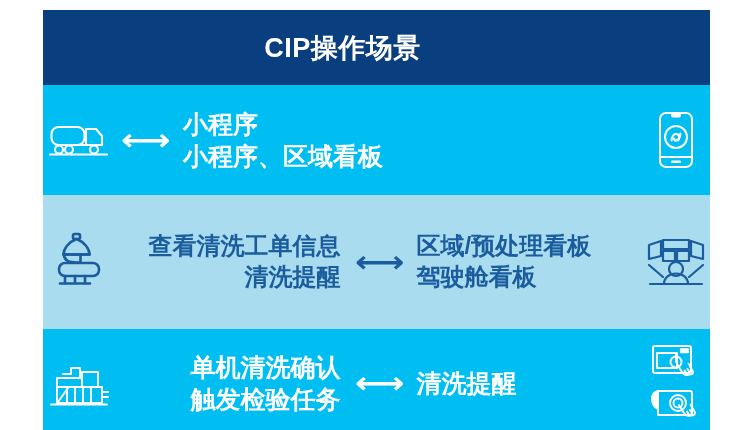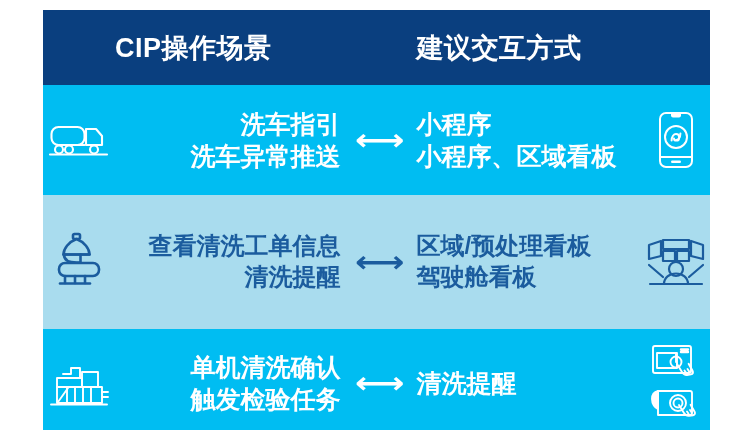--- a/index.html
+++ b/index.html
@@ -30,20 +30,21 @@
     height: 75px;
     background: #0a3f7f;
     display: flex;
     align-items: center;
     flex: 0 0 auto;
   }
   .header-left-pad  { width: 72px; flex: 0 0 auto; }
   .header-right-pad { width: 68px; flex: 0 0 auto; }
   .header-cell {
     flex: 1 1 0;
+    text-align: center;
     color: #ffffff;
     font-size: 27px;
     font-weight: bold;
     letter-spacing: 0.5px;
     white-space: nowrap;
   }
   .header-cell.left  { padding-right: 10px; }
   .header-cell.mid   { flex: 0 0 62px; }
   .header-cell.right { padding-left: 4px; }
 
@@ -111,44 +112,39 @@
 </style>
 </head>
 <body>
 
 <div class="infographic">
 
   <div class="header-row">
     <div class="header-left-pad"></div>
     <div class="header-cell left">CIP操作场景</div>
     <div class="header-cell mid"></div>
-    <div class="header-cell right">建议交互方式</div>
     <div class="header-right-pad"></div>
   </div>
 
   <div class="row light row-1">
 
     <div class="icon-cell">
       <span>
         <svg width="62" height="42" viewBox="0 0 62 42" fill="none" stroke="#ffffff" stroke-width="2.1" stroke-linecap="round" stroke-linejoin="round">
           <rect x="3.5" y="8" width="33" height="18" rx="7"></rect>
           <path d="M38 10 h10 l6 7 v9 h-16 z"></path>
           <circle cx="11" cy="30.5" r="4"></circle>
           <circle cx="21" cy="30.5" r="4"></circle>
           <circle cx="46" cy="30.5" r="4"></circle>
           <path d="M2 35.5 H59"></path>
           <path d="M36.5 26 h-7 M25 26 h-9"></path>
         </svg>
       </span>
     </div>
 
-    <div class="text-cell left">
-      <div class="line">洗车指引</div>
-      <div class="line">洗车异常推送</div>
-    </div>
 
     <div class="arrow-cell">
       <span class="arrow-glyph">⟷</span>
     </div>
 
     <div class="text-cell right">
       <div class="line">小程序</div>
       <div class="line">小程序、区域看板</div>
     </div>
 

